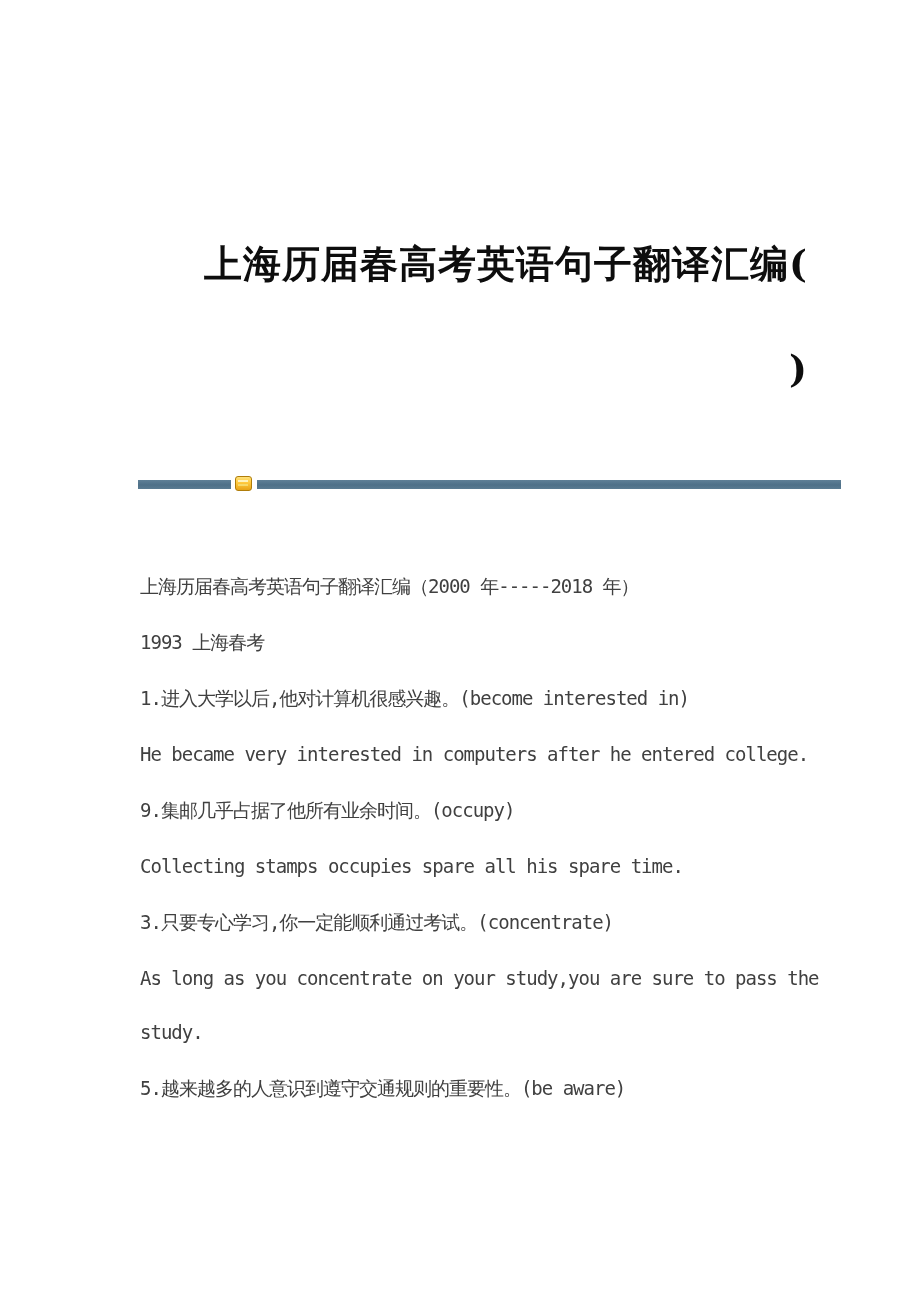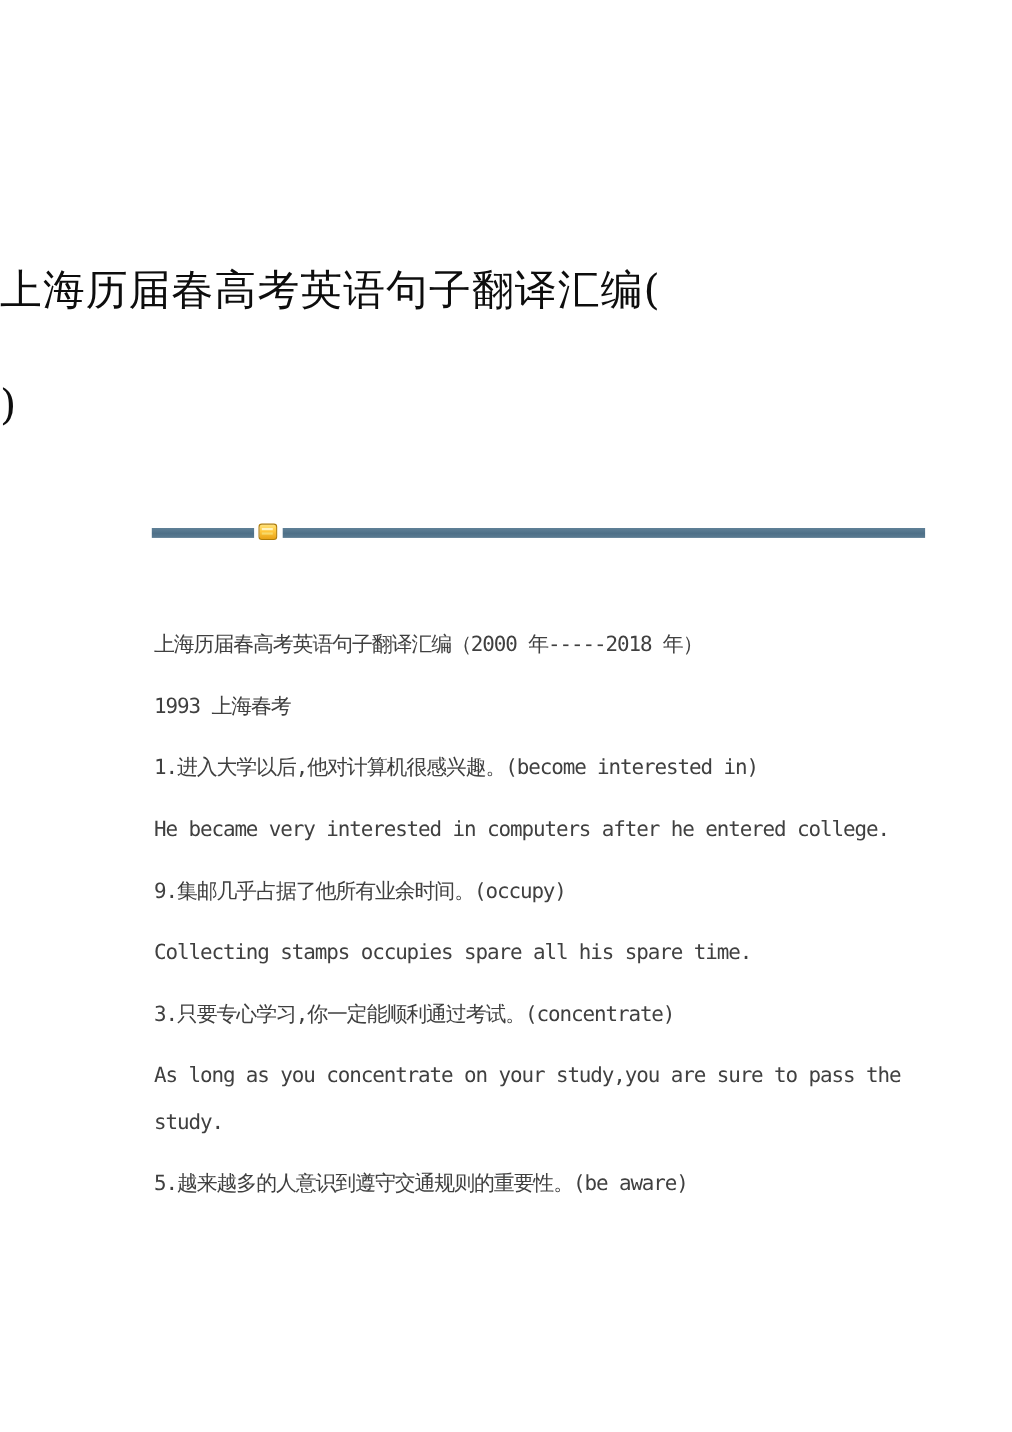--- a/index.html
+++ b/index.html
@@ -14,24 +14,24 @@
     background: #ffffff;
     overflow: hidden;
     font-family: "Liberation Sans", sans-serif;
   }
   
   .doc-title {
     position: absolute;
     top: 186px;
     left: 0;
     width: 808px;
-    text-align: left;
+    text-align: right;
     color: #0d0d0d;
     font-family: "DejaVu Serif", "Liberation Serif", serif;
-    font-weight: normal;
+    font-weight: bold;
     font-size: 38px;
     line-height: 105px;
     letter-spacing: 1px;
   }
   .doc-title .title-line {
     display: block;
     white-space: pre;
   }
   
   .divider-bar {
@@ -82,21 +82,21 @@
     font-size: 19px;
     letter-spacing: -1px;
   }
   .text-line {
     line-height: 19px;
     height: 19px;
     margin-bottom: 37px;
     white-space: pre;
   }
   .text-line.tight {
-    margin-bottom: 23px;
+    margin-bottom: 35px;
   }
 </style>
 </head>
 <body>
 
 <div class="page">
 
   <h1 class="doc-title">
     <span class="title-line">上海历届春高考英语句子翻译汇编(</span>
     <span class="title-line">)</span>

